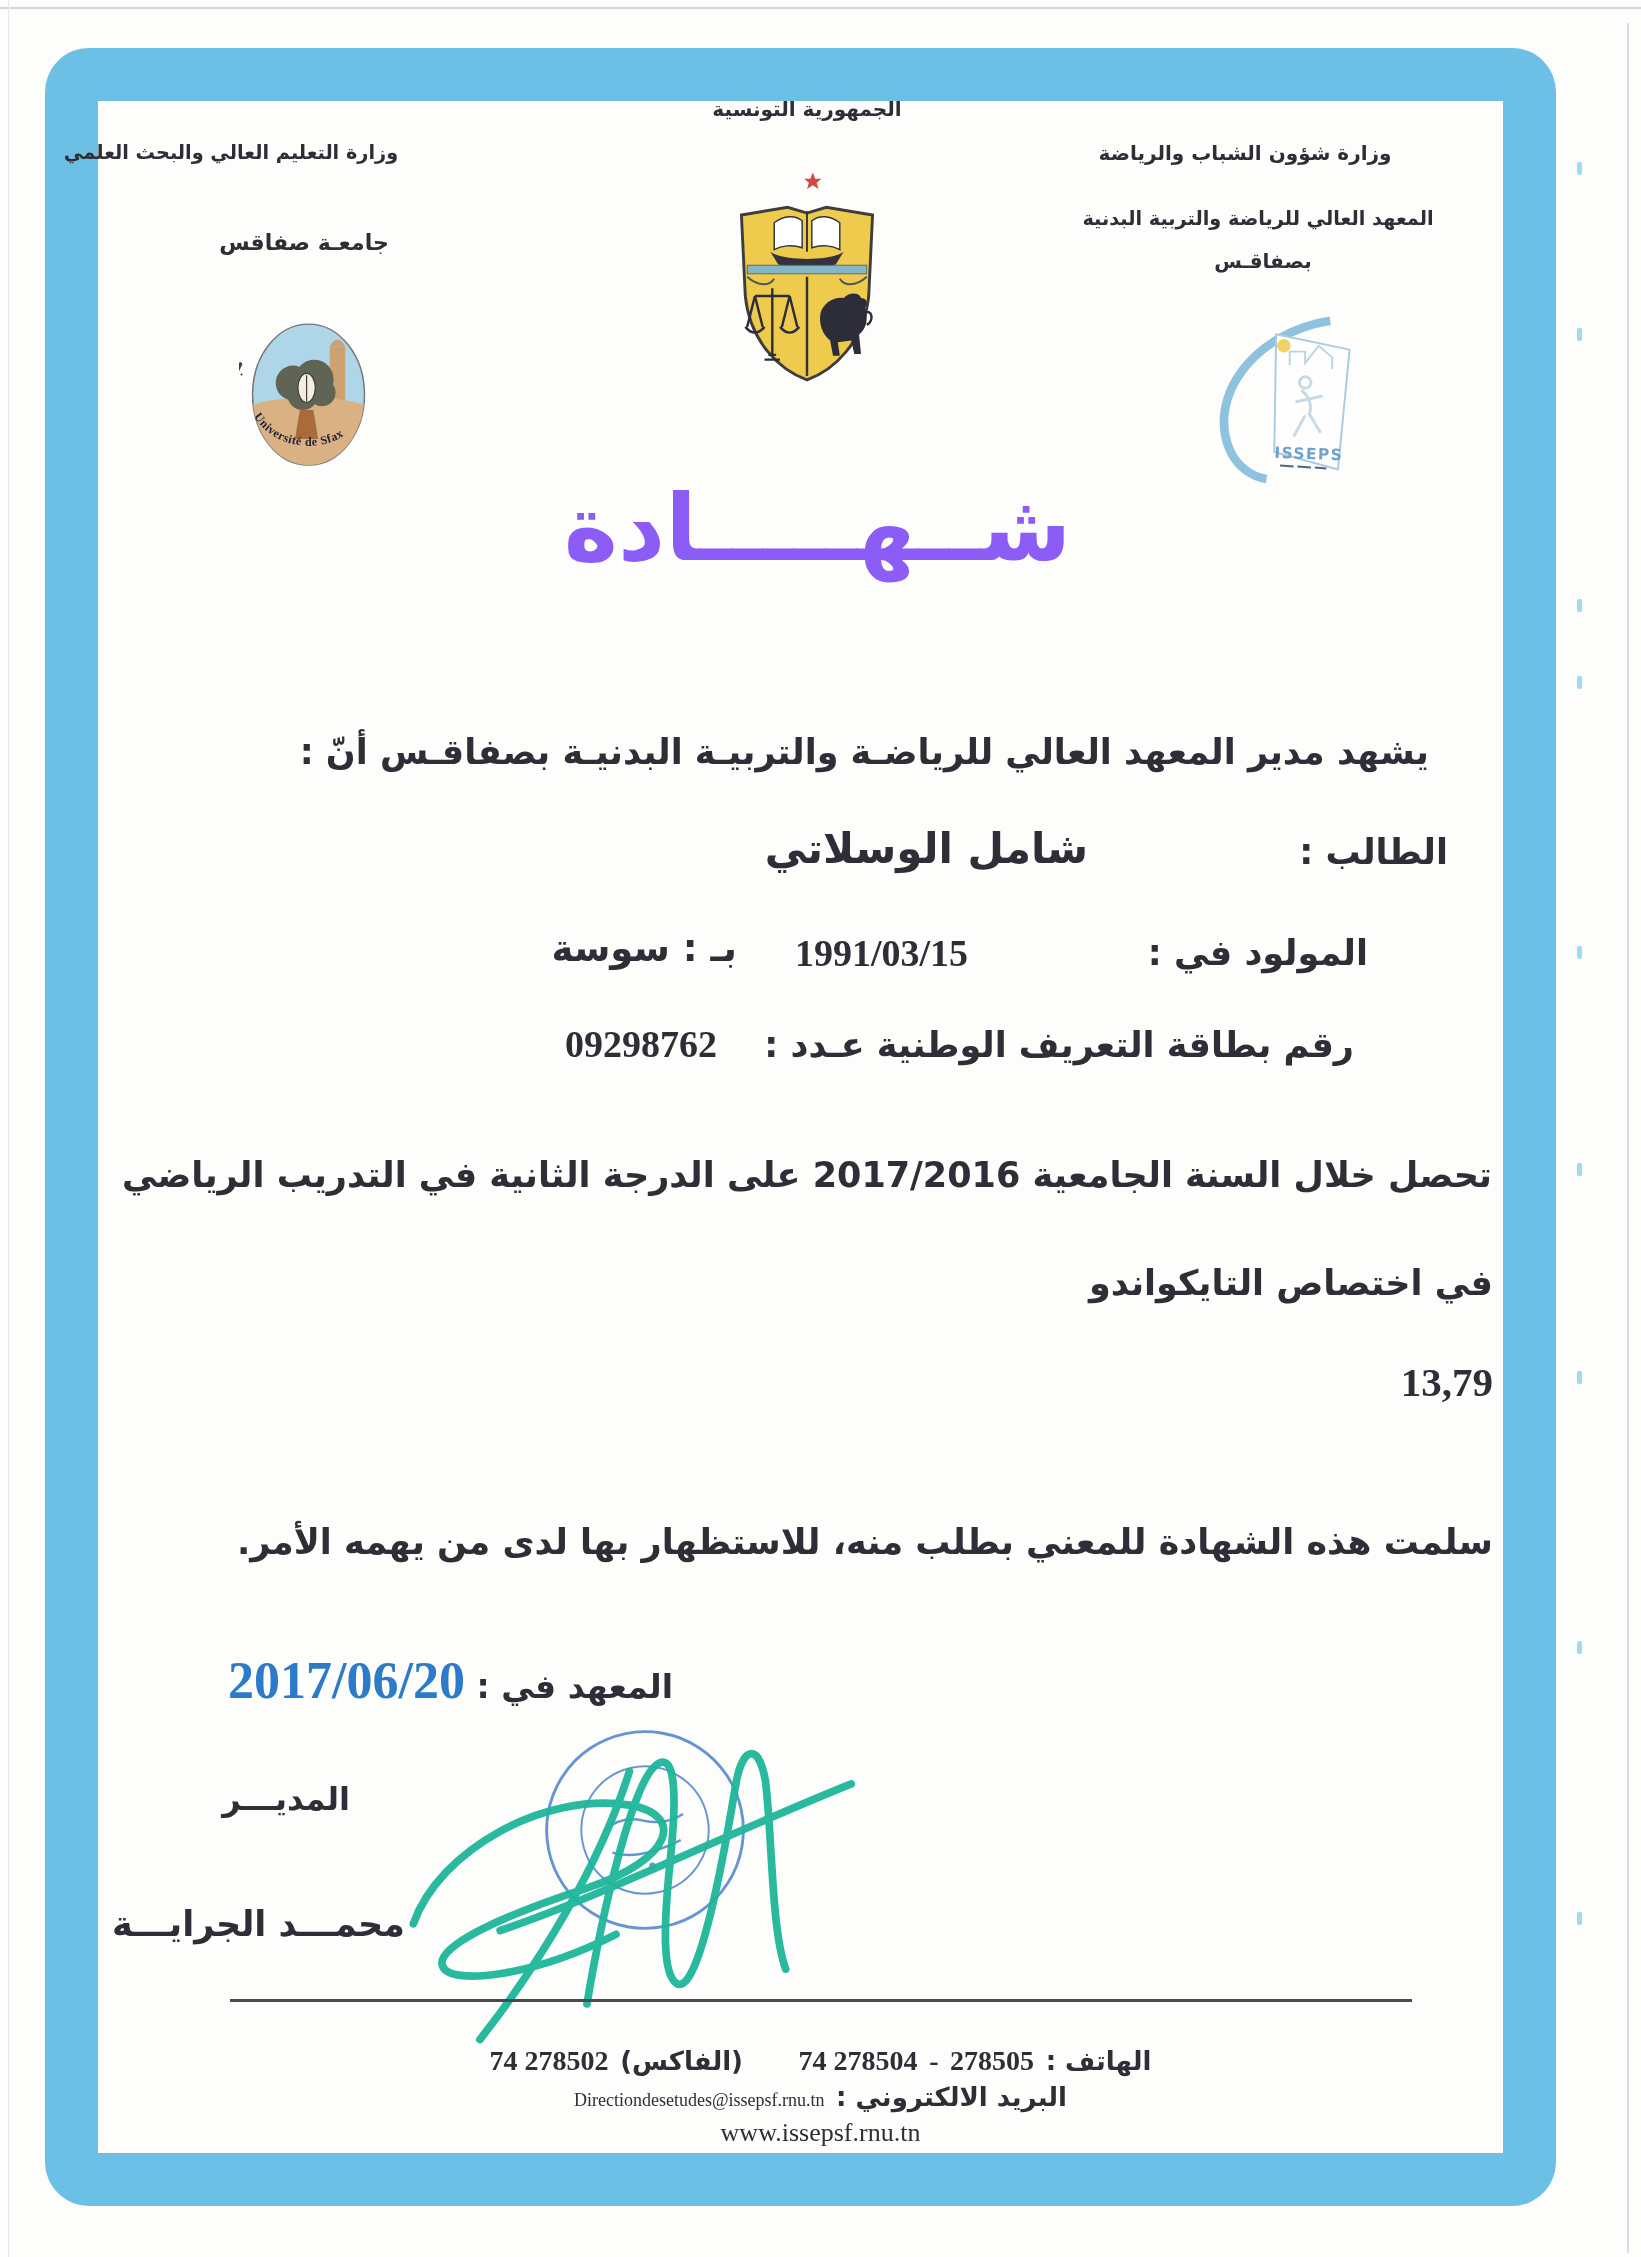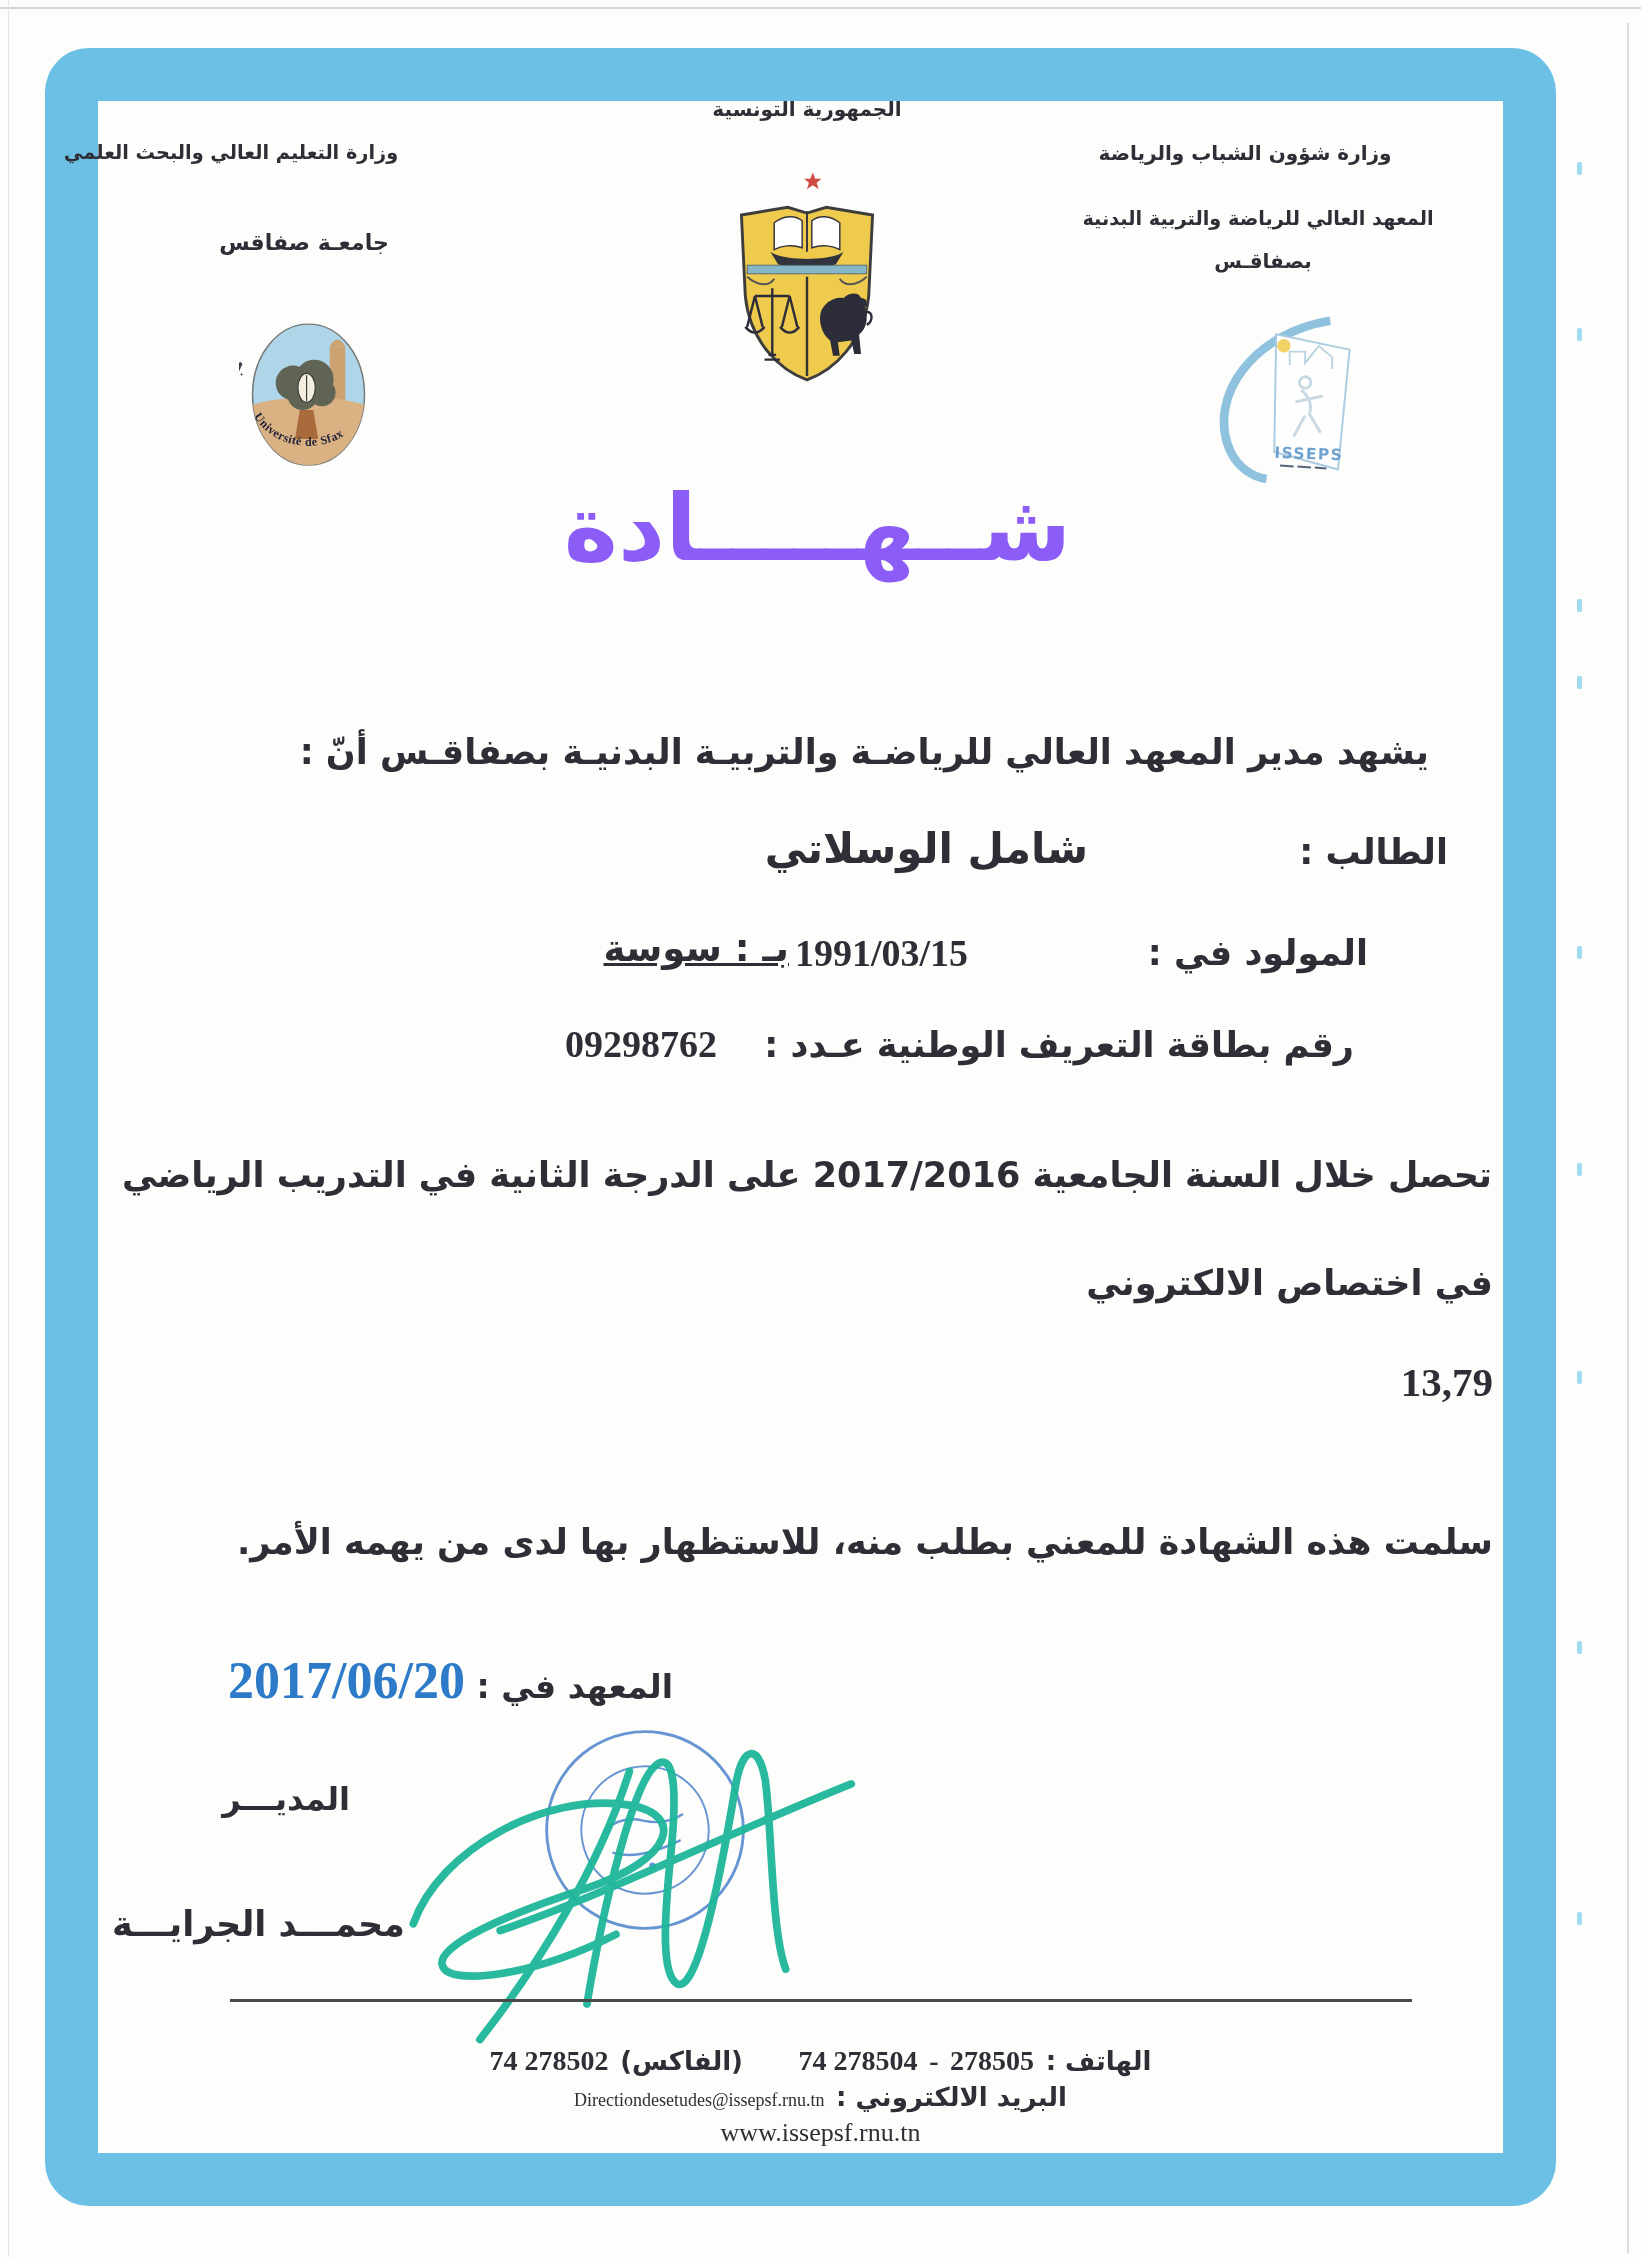--- a/index.html
+++ b/index.html
@@ -27,21 +27,21 @@
   .institute1{left:1065px;top:207px;width:386px;font-size:19.3px;}
   .institute2{left:1118px;top:249px;width:290px;font-size:20px;}
   
   .cert-title{left:238px;top:475px;width:1159px;font-size:92px;letter-spacing:1.9px;color:#8b5cf6;}
   
   .intro{right:212px;top:732px;font-size:35px;}
   .student-label{right:193px;top:832px;font-size:35px;}
   .student-name{right:553px;top:824px;font-size:42px;}
   .birth-label{right:273px;top:933px;font-size:35px;}
   .birth-date{right:673px;top:931px;font-size:38px;}
-  .birth-place{right:852px;top:927px;font-size:37px;text-decoration:underline;}
+  .birth-place{right:904px;top:927px;font-size:37px;}
   .cin-label{right:287px;top:1025px;font-size:35px;}
   .cin-value{right:924px;top:1022px;font-size:38px;}
   .result-line{right:149px;top:1155px;font-size:35px;}
   .specialty-line{right:148px;top:1263px;font-size:35px;}
   .average-row{right:148px;top:1358px;display:flex;direction:rtl;align-items:baseline;gap:13.5px;}
   .average-label{font-size:35px;}
   .average-value{font-size:41px;}
   .delivery-line{right:148px;top:1522px;font-size:35px;}
   .placedate-row{right:968px;top:1651px;display:flex;direction:rtl;align-items:baseline;gap:11.6px;}
   .place-label{font-size:33px;}
@@ -176,21 +176,21 @@
   <div class="abs ar student-name">شامل الوسلاتي</div>
 
   <div class="abs ar birth-label">المولود في :</div>
   <div class="abs serifnum birth-date">1991/03/15</div>
   <div class="abs ar birth-place">بـ : سوسة</div>
 
   <div class="abs ar cin-label">رقم بطاقة التعريف الوطنية عـدد :</div>
   <div class="abs serifnum cin-value">09298762</div>
 
   <div class="abs ar result-line">تحصل خلال السنة الجامعية 2017/2016 على الدرجة الثانية في التدريب الرياضي</div>
-  <div class="abs ar specialty-line">في اختصاص الالكتروني</div>
+  <div class="abs ar specialty-line">في اختصاص التايكواندو</div>
 
   <div class="abs average-row">
     <span class="serifnum average-value">13,79</span>
   </div>
 
   <div class="abs ar delivery-line">سلمت هذه الشهادة للمعني بطلب منه، للاستظهار بها لدى من يهمه الأمر.</div>
 
   <div class="abs placedate-row">
     <span class="ar place-label">المعهد في :</span>
     <span class="serifnum issue-date">2017/06/20</span>

